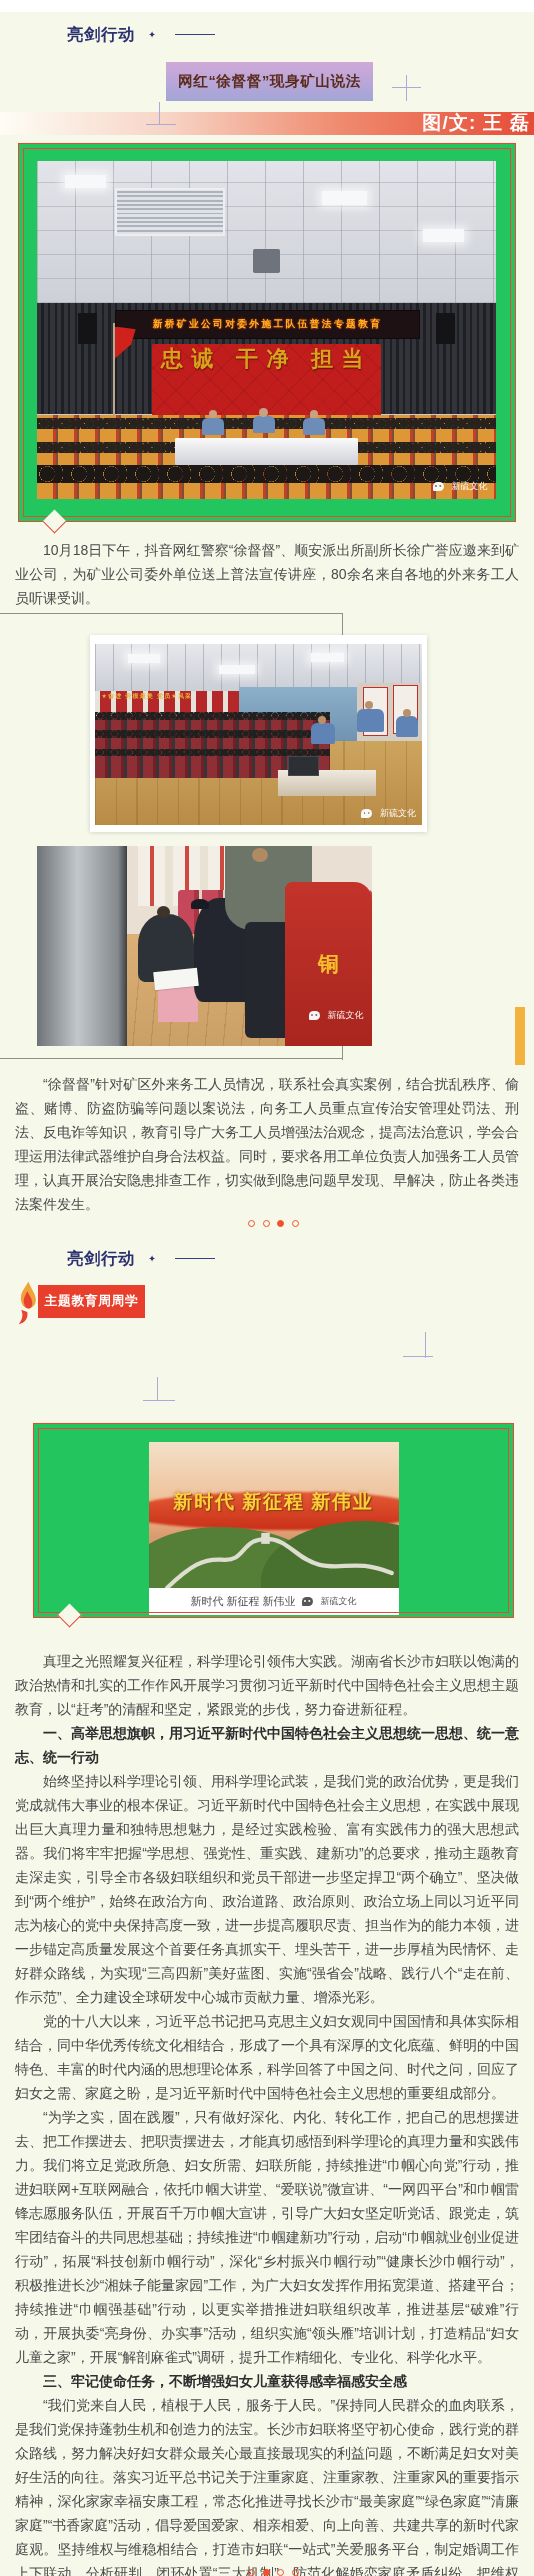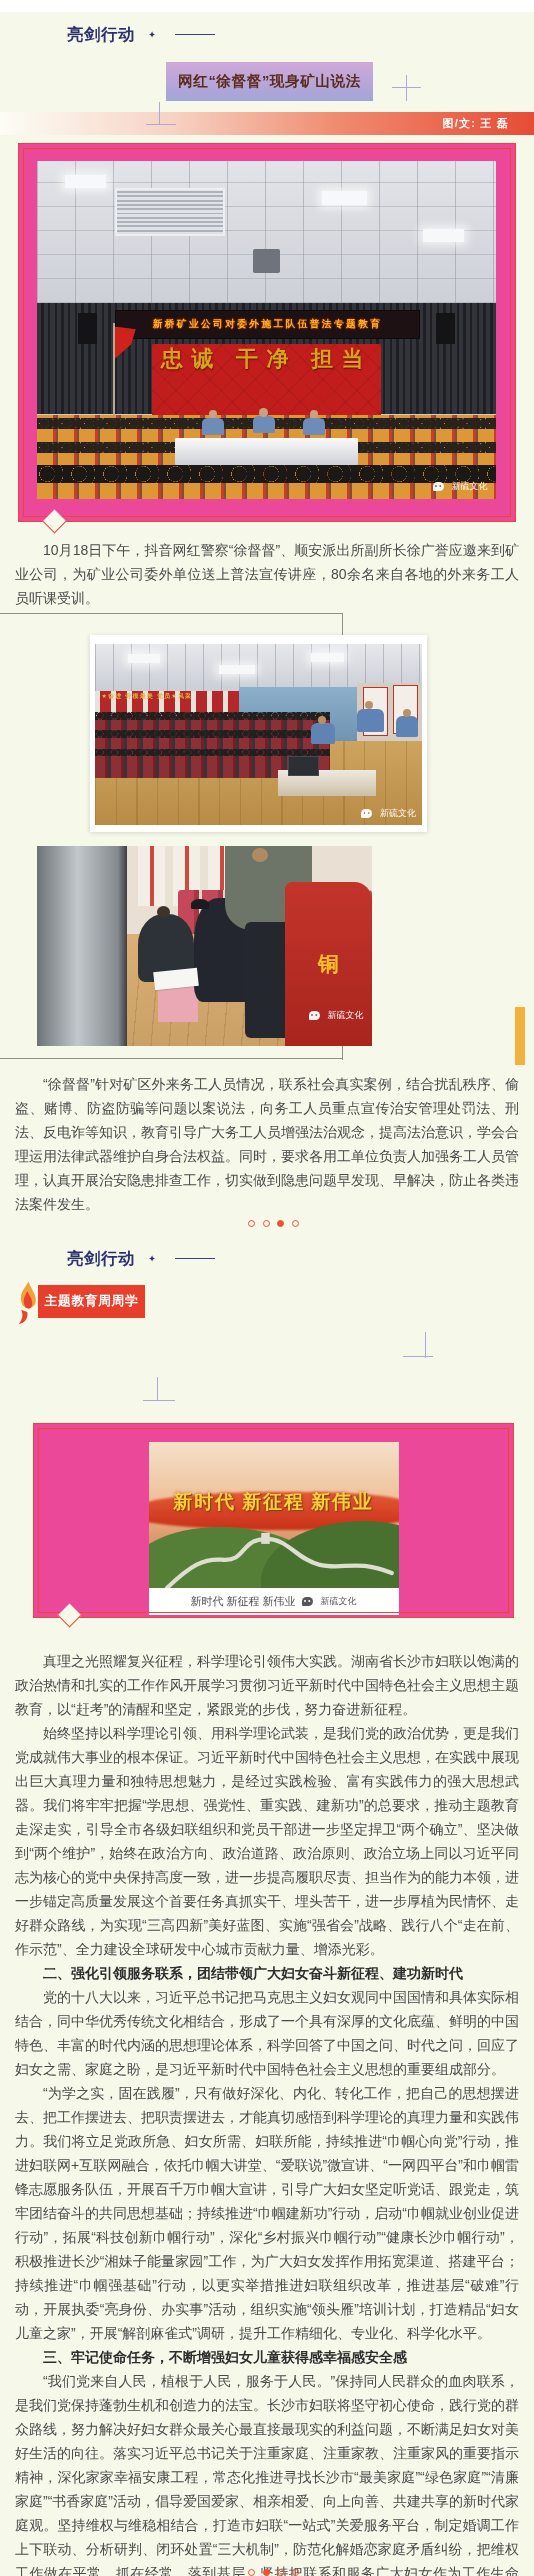--- a/index.html
+++ b/index.html
@@ -17,24 +17,24 @@
     background:linear-gradient(180deg,#cfa9d8 0%,#b7a6d9 55%,#a2a5d6 100%);
     color:#5b2b1b;font-weight:bold;font-size:14.6px;letter-spacing:0.6px;z-index:2;text-align:center;}
   .mark{position:absolute;z-index:1;}
   .mark .v{position:absolute;width:1.2px;background:#aaa9da;}
   .mark .h{position:absolute;height:1.2px;background:#aaa9da;}
 
   
   .grad-bar{position:absolute;left:0;width:534px;height:22.5px;
     background:linear-gradient(90deg,#fdfdf6 0%,#f7d3c4 32%,#ef8a6e 64%,#e64c36 100%);
     display:flex;align-items:center;justify-content:flex-end;}
-  .grad-bar span{color:#ffffff;font-weight:bold;font-size:11px;padding-right:25px;letter-spacing:1.2px;}
-
-  
-  .red-frame{position:absolute;background:#ec4899;border:1.2px solid #e84736;z-index:2;}
+  .grad-bar span{color:#ffffff;font-weight:bold;font-size:19px;padding-right:4px;letter-spacing:1.2px;}
+
+  
+  .red-frame{position:absolute;background:#22c55e;border:1.2px solid #e84736;z-index:2;}
   .red-frame::after{content:"";position:absolute;inset:4.3px;border:0.6px solid #e84736;pointer-events:none;}
   .tail{position:absolute;width:16px;height:16px;background:#f6f9ea;border-right:1.2px solid #e84736;border-bottom:1.2px solid #e84736;transform:rotate(45deg);z-index:3;}
 
   
   .wm{position:absolute;display:flex;align-items:center;gap:8px;color:#ffffff;font-size:9px;opacity:.95;z-index:5;}
   .wm .bub{width:11px;height:9px;background:#ffffff;border-radius:5.5px 5.5px 5.5px 1.2px;position:relative;}
   .wm .bub::before{content:"";position:absolute;left:2.4px;top:3px;width:1.8px;height:1.8px;border-radius:50%;background:#777;box-shadow:4.3px 0 0 #777;}
   .wm.dark{color:#4e4e4e;}
   .wm.dark .bub{background:#4e4e4e;}
   .wm.dark .bub::before{background:#fff;box-shadow:4.3px 0 0 #fff;}
@@ -318,22 +318,22 @@
           <span class="bub"></span>
           <span>新硫文化</span>
         </span>
       </div>
     </div>
   </div>
   <div class="tail" style="left:61px;top:1595px;"></div>
 
   <div class="bodytext">
     <p>真理之光照耀复兴征程，科学理论引领伟大实践。湖南省长沙市妇联以饱满的政治热情和扎实的工作作风开展学习贯彻习近平新时代中国特色社会主义思想主题教育，以“赶考”的清醒和坚定，紧跟党的步伐，努力奋进新征程。</p>
+    <p class="hd">一、高举思想旗帜，用习近平新时代中国特色社会主义思想统一思想、统一意志、统一行动</p>
     <p>始终坚持以科学理论引领、用科学理论武装，是我们党的政治优势，更是我们党成就伟大事业的根本保证。习近平新时代中国特色社会主义思想，在实践中展现出巨大真理力量和独特思想魅力，是经过实践检验、富有实践伟力的强大思想武器。我们将牢牢把握“学思想、强党性、重实践、建新功”的总要求，推动主题教育走深走实，引导全市各级妇联组织和党员干部进一步坚定捍卫“两个确立”、坚决做到“两个维护”，始终在政治方向、政治道路、政治原则、政治立场上同以习近平同志为核心的党中央保持高度一致，进一步提高履职尽责、担当作为的能力本领，进一步锚定高质量发展这个首要任务真抓实干、埋头苦干，进一步厚植为民情怀、走好群众路线，为实现“三高四新”美好蓝图、实施“强省会”战略、践行八个“走在前、作示范”、全力建设全球研发中心城市贡献力量、增添光彩。</p>
-    <p class="hd">二、强化引领服务联系，团结带领广大妇女奋斗新征程、建功新时代</p>
     <p>党的十八大以来，习近平总书记把马克思主义妇女观同中国国情和具体实际相结合，同中华优秀传统文化相结合，形成了一个具有深厚的文化底蕴、鲜明的中国特色、丰富的时代内涵的思想理论体系，科学回答了中国之问、时代之问，回应了妇女之需、家庭之盼，是习近平新时代中国特色社会主义思想的重要组成部分。</p>
     <p>“为学之实，固在践履”，只有做好深化、内化、转化工作，把自己的思想摆进去、把工作摆进去、把职责摆进去，才能真切感悟到科学理论的真理力量和实践伟力。我们将立足党政所急、妇女所需、妇联所能，持续推进“巾帼心向党”行动，推进妇联网+互联网融合，依托巾帼大讲堂、“爱联说”微宣讲、“一网四平台”和巾帼雷锋志愿服务队伍，开展百千万巾帼大宣讲，引导广大妇女坚定听党话、跟党走，筑牢团结奋斗的共同思想基础；持续推进“巾帼建新功”行动，启动“巾帼就业创业促进行动”，拓展“科技创新巾帼行动”，深化“乡村振兴巾帼行动”“健康长沙巾帼行动”，积极推进长沙“湘妹子能量家园”工作，为广大妇女发挥作用拓宽渠道、搭建平台；持续推进“巾帼强基础”行动，以更实举措推进妇联组织改革，推进基层“破难”行动，开展执委“亮身份、办实事”活动，组织实施“领头雁”培训计划，打造精品“妇女儿童之家”，开展“解剖麻雀式”调研，提升工作精细化、专业化、科学化水平。</p>
     <p class="hd">三、牢记使命任务，不断增强妇女儿童获得感幸福感安全感</p>
     <p>“我们党来自人民，植根于人民，服务于人民。”保持同人民群众的血肉联系，是我们党保持蓬勃生机和创造力的法宝。长沙市妇联将坚守初心使命，践行党的群众路线，努力解决好妇女群众最关心最直接最现实的利益问题，不断满足妇女对美好生活的向往。落实习近平总书记关于注重家庭、注重家教、注重家风的重要指示精神，深化家家幸福安康工程，常态化推进寻找长沙市“最美家庭”“绿色家庭”“清廉家庭”“书香家庭”活动，倡导爱国爱家、相亲相爱、向上向善、共建共享的新时代家庭观。坚持维权与维稳相结合，打造市妇联“一站式”关爱服务平台，制定婚调工作上下联动、分析研判、闭环处置“三大机制”，防范化解婚恋家庭矛盾纠纷，把维权工作做在平常、抓在经常、落到基层。坚持把联系和服务广大妇女作为工作生命线，为更多的贫困妇女、残疾妇女、留守妇女解难事、做好事、办实事，真正成为妇女信得过、靠得住、离不开的“娘家人”。</p>
   </div>
 
   <div class="dots" style="left:248px;top:2557px;">
     <span class="dot"></span>
     <span class="dot fill"></span>
     <span class="dot"></span>

